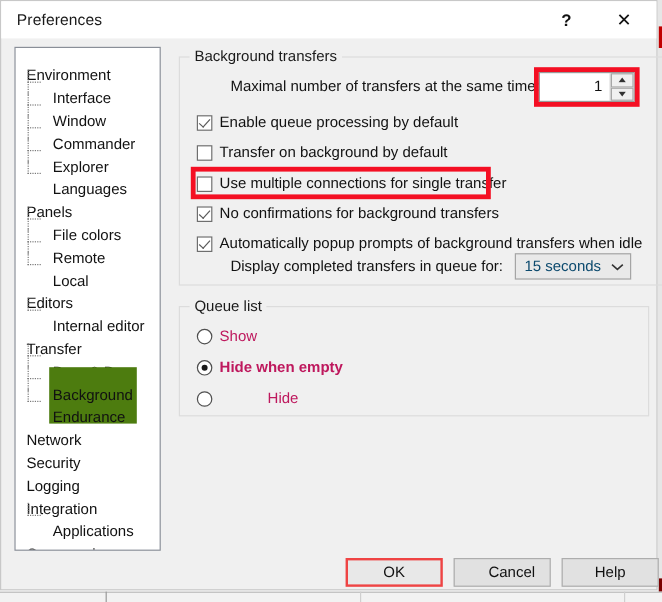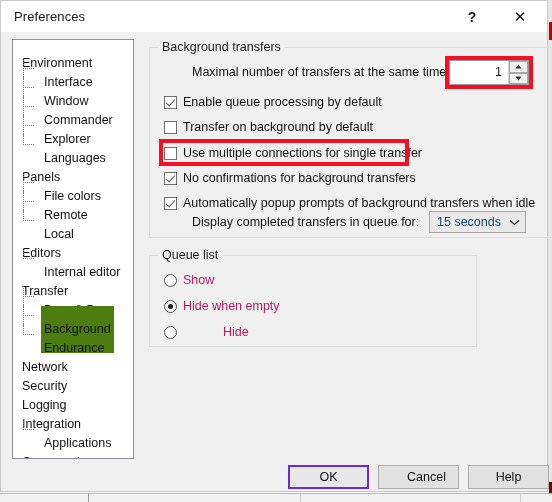--- a/index.html
+++ b/index.html
@@ -70,21 +70,21 @@
 
   
   .groupbox{
     position:absolute;border:1px solid #dcdcdc;box-sizing:border-box;background:transparent;
   }
   .groupbox .gb-title{
     position:absolute;left:8px;top:-8px;background:#f0f0f0;padding:0 4px;
     font-size:12.5px;color:#1a1a1a;white-space:nowrap;
   }
   #gb-transfers{left:148px;top:46px;width:432px;height:191px;}
-  #gb-queue{left:148px;top:254px;width:328px;height:92px;}
+  #gb-queue{left:148px;top:254px;width:392px;height:92px;}
 
   
   .row-label{position:absolute;font-size:12.5px;color:#111;white-space:nowrap;margin-left:28px;}
   #lbl-maximal{left:163px;top:64px;}
   #lbl-display{left:163px;top:214px;}
 
   
   #spin-wrap{position:absolute;left:448px;top:59px;width:80px;height:25px;
     background:#ffffff;border:1px solid #9a9a9a;box-sizing:border-box;display:flex;}
   #spin-value{flex:1;text-align:right;padding-right:6px;line-height:23px;font-size:12.5px;color:#111;}
@@ -119,30 +119,30 @@
   #combo-arrow{width:22px;display:flex;align-items:center;justify-content:center;}
 
   
   .rb-row{position:absolute;left:163px;height:18px;display:flex;align-items:center;}
   .rb-circle{width:13px;height:13px;border-radius:50%;background:#fff;
     border:1px solid #4f4f4f;box-sizing:border-box;position:relative;flex:none;}
   .rb-circle.selected:after{content:"";position:absolute;left:3px;top:3px;width:5px;height:5px;
     border-radius:50%;background:#1a1a1a;}
   .rb-label{margin-left:6px;font-size:12.5px;color:#be185d;white-space:nowrap;}
   #rb1{top:270px;}
-  #rb2{top:296px;}
+  #rb2{top:296px;font-weight:bold;}
   #rb3{top:322px;gap:40px;}
 
   
   .dlg-btn{
     position:absolute;top:464px;height:24px;width:81px;background:#e1e1e1;
     border:1px solid #adadad;box-sizing:border-box;font-size:12.5px;color:#111;
     display:flex;align-items:center;justify-content:center;
   }
-  #btn-ok{left:287px;background:#e8e8e8;border:2px solid #6d28d9;}
+  #btn-ok{left:287px;background:#e8e8e8;border:2px solid #ef4444;}
   #btn-cancel{left:377px;padding-left:16px;}
   #btn-help{left:467px;}
 
   
   .redbox{position:absolute;border:4px solid #f40f23;box-sizing:border-box;
     pointer-events:none;background:transparent;}
   #redbox-spinner{left:444px;top:55px;width:88px;height:33px;}
   #redbox-checkbox{left:158px;top:138px;width:250px;height:27px;}
 </style>
 </head>

